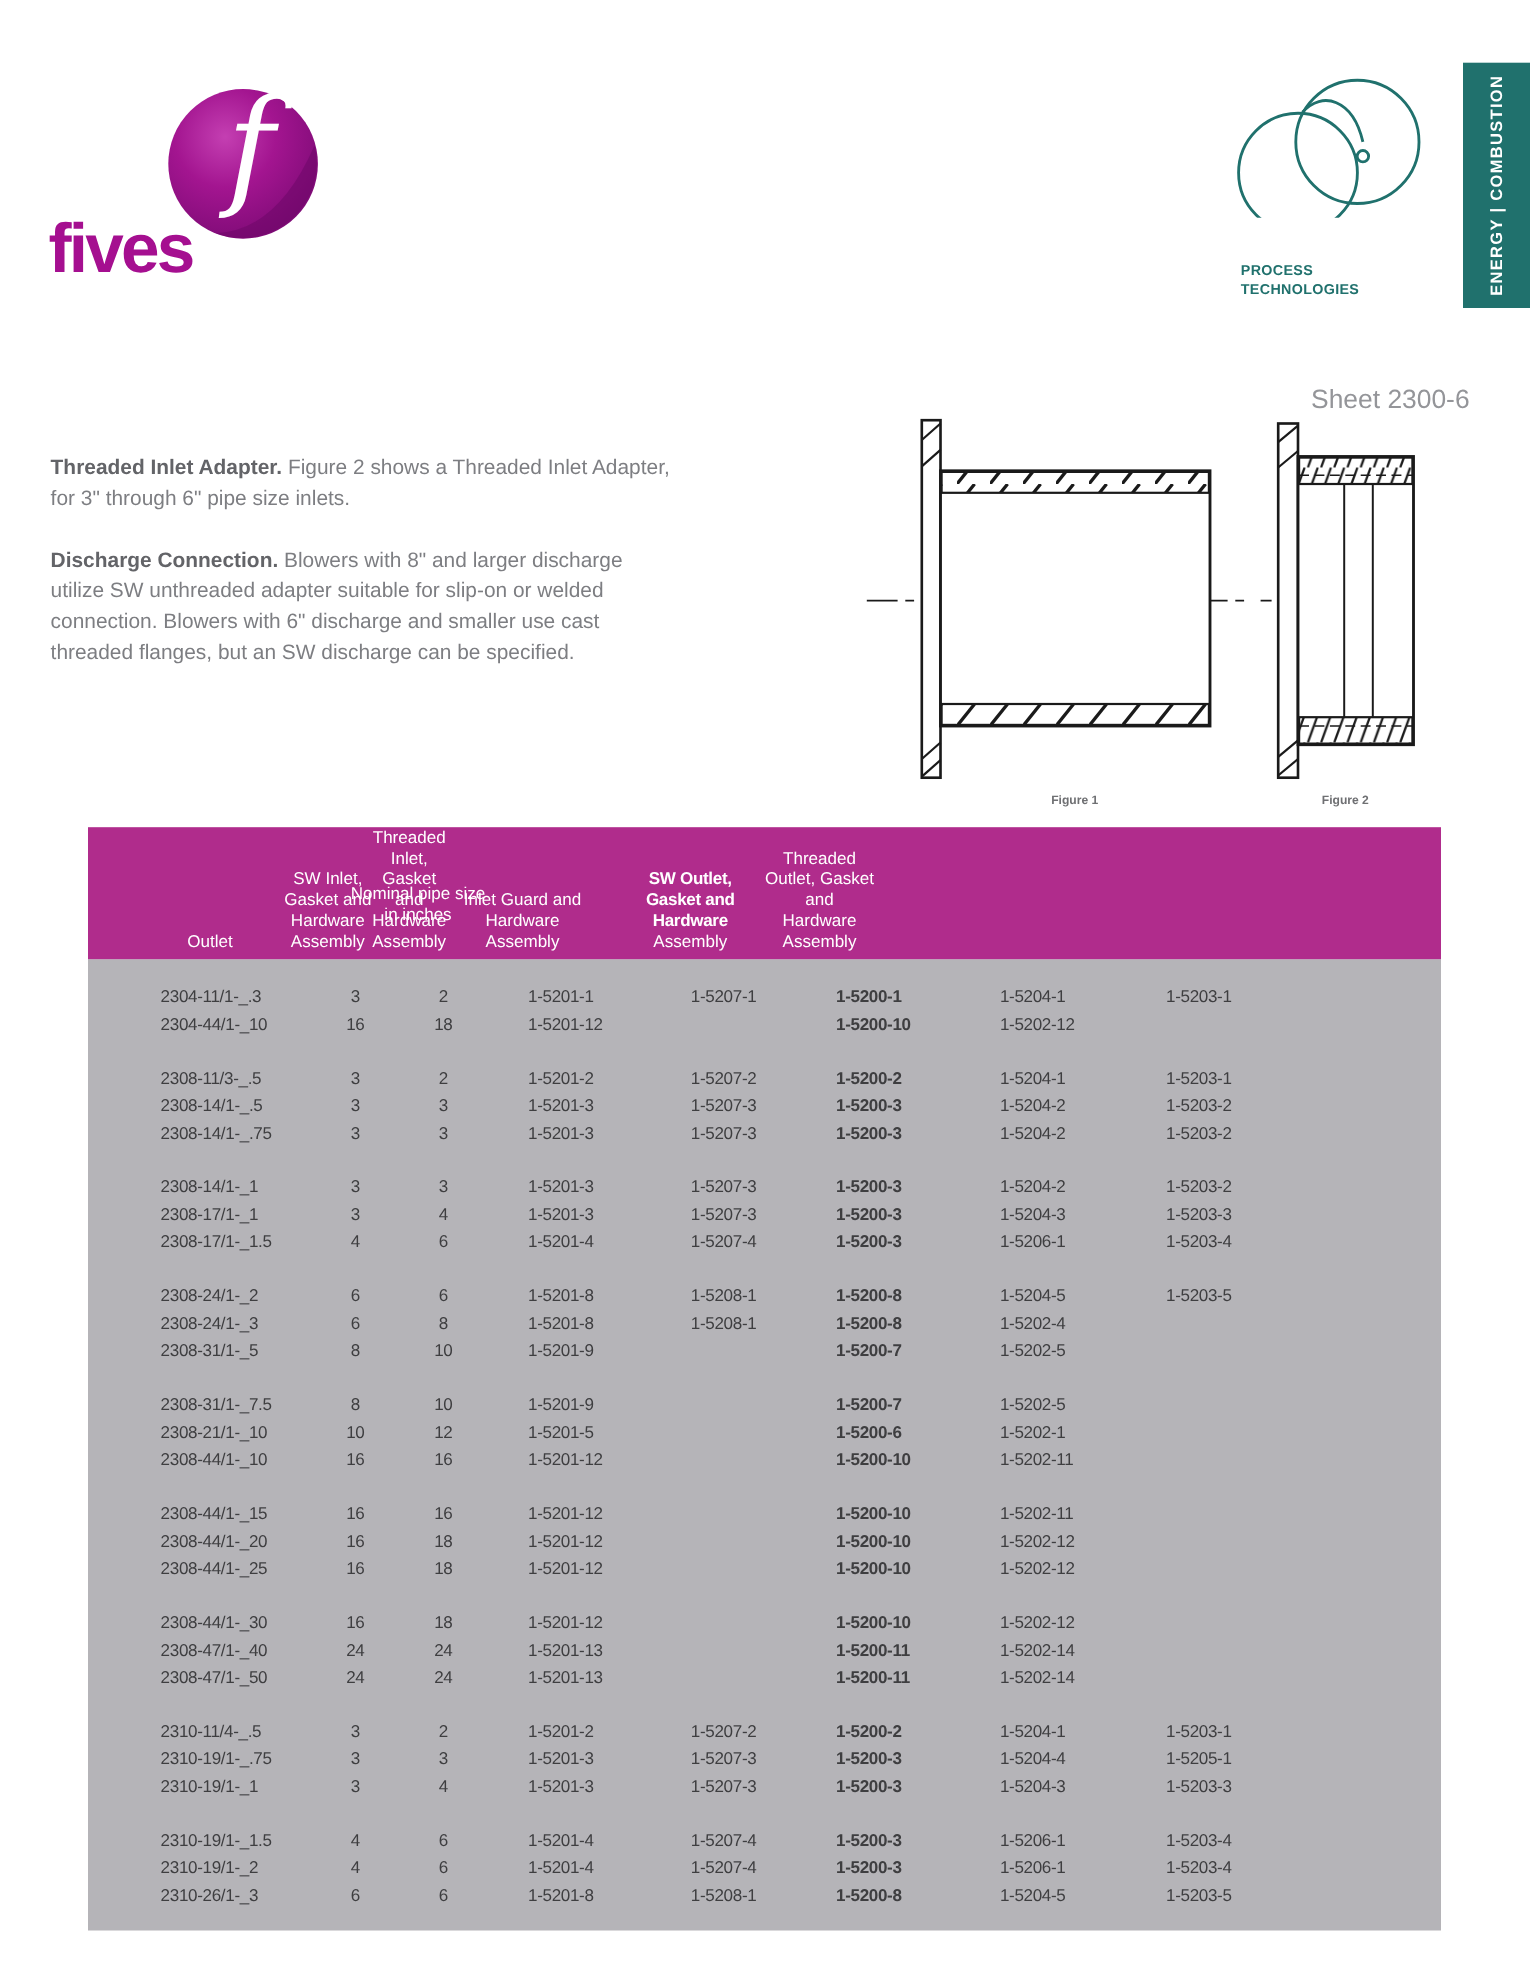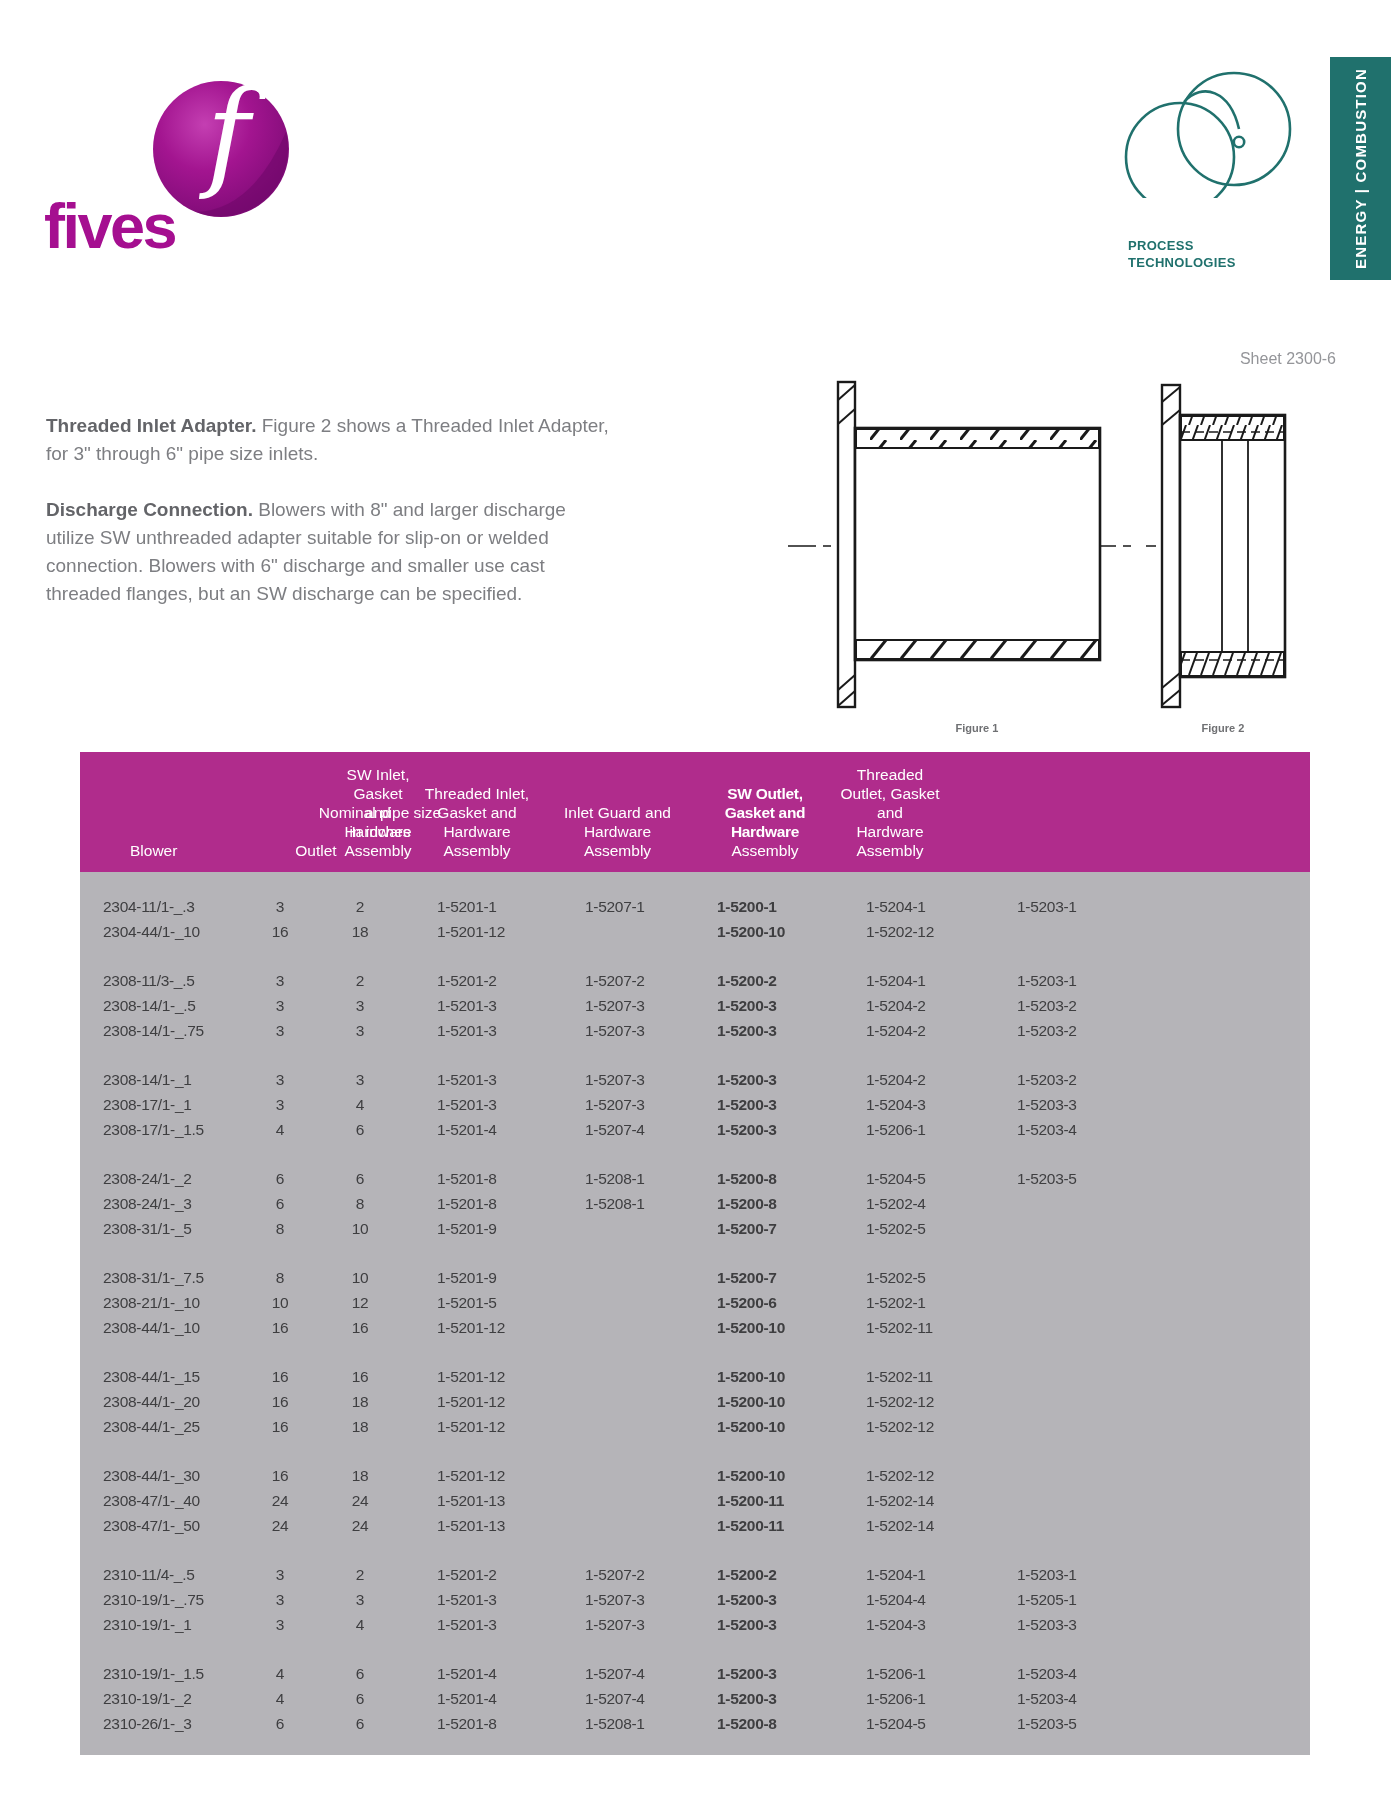--- a/index.html
+++ b/index.html
@@ -37,21 +37,21 @@
   
   .banner{position:absolute;left:1330px;top:57px;width:61px;height:223px;background:var(--teal);
     display:flex;align-items:center;justify-content:center;}
   .banner span{writing-mode:vertical-rl;transform:rotate(180deg);color:#fff;
     font-size:15px;font-weight:700;letter-spacing:1.2px;white-space:nowrap;}
 
   
   .title{position:absolute;left:46px;top:272px;font-family:"DejaVu Serif",serif;
     font-size:34px;font-weight:400;color:var(--title-magenta);letter-spacing:.2px;}
   .sheet{position:absolute;left:1036px;top:350px;width:300px;text-align:right;
-    font-size:16px;color:var(--sheet-gray);}
+    font-size:24px;color:var(--sheet-gray);}
 
   
   .paras{position:absolute;left:46px;top:412px;width:572px;
     font-size:19px;line-height:28px;color:var(--text-gray);}
   .paras p{margin-bottom:28px;}
   .paras b{color:var(--lead-gray);font-weight:700;}
 
   
   .figs{position:absolute;left:700px;top:330px;width:610px;height:400px;}
   .ln{stroke:var(--ink);}
@@ -75,21 +75,21 @@
   .h4{transform:translateX(18px);}
   .h5{transform:translateX(12px);}
   .h6{transform:translateX(10px);}
   .h7{transform:translateX(20px);}
   .hbold{font-weight:700;letter-spacing:-.3px;}
   .nominal{position:absolute;left:150px;bottom:31px;width:240px;text-align:center;
     white-space:pre-line;transform:translateX(30px);}
 
   .tbody{background:var(--gray-body);height:883px;padding-top:22px;overflow:hidden;}
   .trow{display:grid;grid-template-columns:150px 100px 60px 150px 135px 140px 150px 165px;
-    height:25px;align-items:center;font-size:15.5px;letter-spacing:-.3px;color:var(--table-text);}
+    height:25px;align-items:center;font-size:15.5px;letter-spacing:-.3px;color:var(--table-text);padding-left:43px;}
   .row-gap{height:24px;}
   .cell{white-space:nowrap;}
   .c1{padding-left:23px;}
   .c2,.c3{text-align:center;}
   .c4{padding-left:47px;}
   .c5{padding-left:45px;}
   .c6{padding-left:42px;font-weight:bold;}
   .c7{padding-left:51px;}
   .c8{padding-left:52px;}
 </style>
@@ -173,21 +173,20 @@
       <line class="ln" x1="1181" y1="660" x2="1284" y2="660" stroke-width="1.4" stroke-dasharray="9 5"></line>
       <line class="ln" x1="1222" y1="440" x2="1222" y2="652" stroke-width="1.8"></line>
       <line class="ln" x1="1248" y1="440" x2="1248" y2="652" stroke-width="1.8"></line>
     </g>
   </svg>
   <div class="fig-cap one">Figure 1</div>
   <div class="fig-cap two">Figure 2</div>
 
   <div class="datatable">
     <div class="thead">
-      <div class="hcell left">Blower</div>
       <div class="hcell h3">Outlet</div>
       <div class="hcell h4">SW Inlet,
 Gasket and
 Hardware
 Assembly</div>
       <div class="hcell h5">Threaded Inlet,
 Gasket and
 Hardware
 Assembly</div>
       <div class="hcell h6">Inlet Guard and

